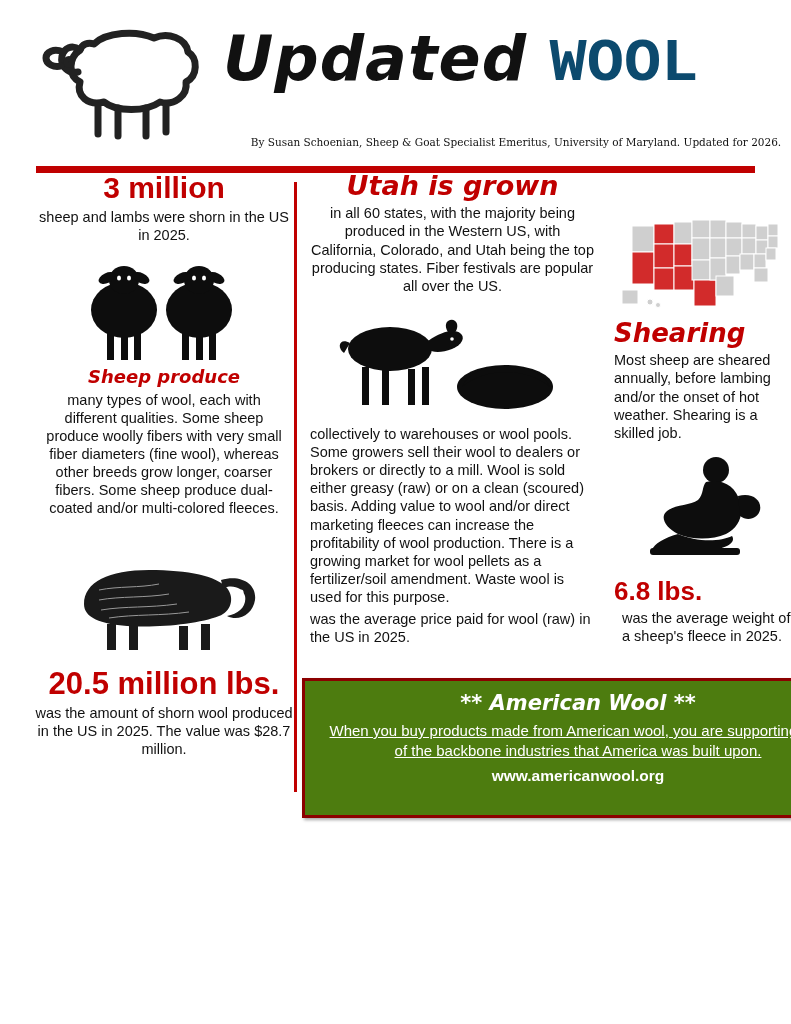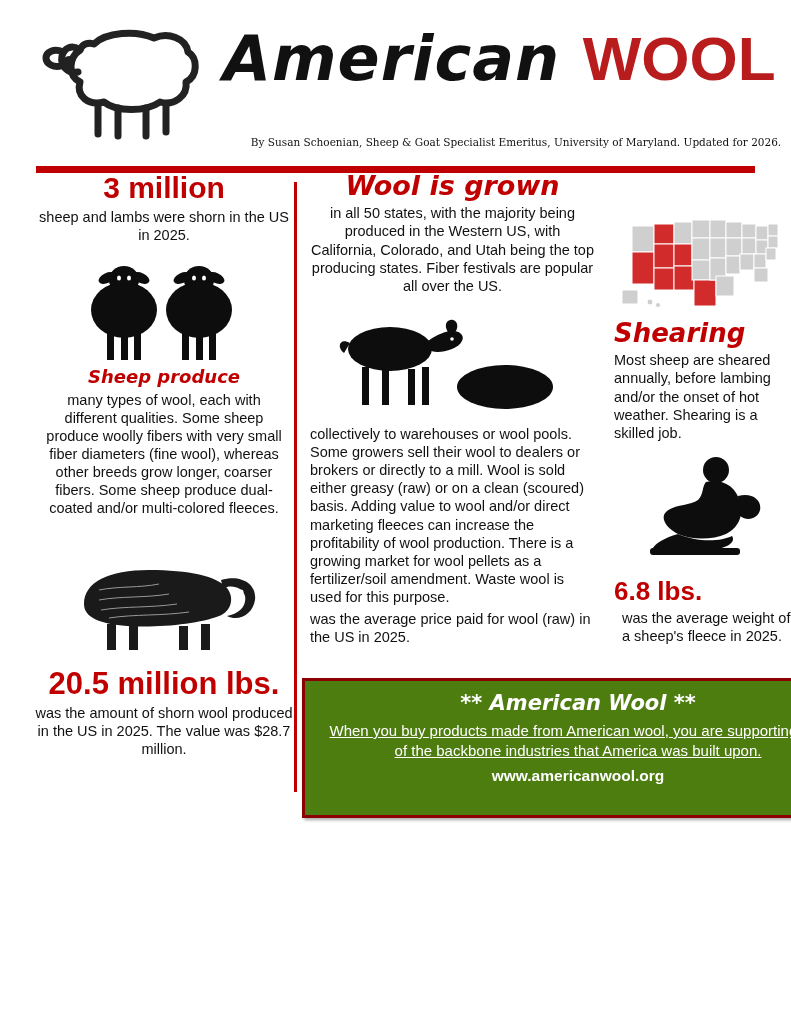--- a/index.html
+++ b/index.html
@@ -46,23 +46,23 @@
     white-space: nowrap;
   }
   .title .amer {
     font-family: "DejaVu Sans", sans-serif;
     font-style: italic;
     font-weight: 700;
     color: #111111;
   }
   .title .wool {
     font-weight: 700;
-    color: #b91c1c;
+    color: #0c4a6e;
     font-style: normal;
-    font-family: Liberation Sans, sans-serif;
+    font-family: Liberation Mono, monospace;
     letter-spacing: 0px;
   }
   .byline {
     position: absolute;
     left: 218px;
     top: 122px;
     width: 560px;
     text-align: center;
     font-size: 10.5px;
     font-family: "DejaVu Serif", serif;
@@ -196,21 +196,21 @@
         <circle cx="33" cy="40" r="2.5" fill="#222222"></circle>
         <path d="M27 30 C18 26, 10 30, 10 36 C10 42, 18 46, 25 44"></path>
         <line x1="62" y1="84" x2="62" y2="112"></line>
         <line x1="82" y1="86" x2="82" y2="114"></line>
         <line x1="110" y1="86" x2="110" y2="114"></line>
         <line x1="130" y1="82" x2="130" y2="110"></line>
       </g>
     </svg>
 
     <div class="title">
-      <span class="amer">American </span><span class="wool">WOOL</span>
+      <span class="amer">Updated </span><span class="wool">WOOL</span>
     </div>
 
     <div class="byline">By Susan Schoenian, Sheep &amp; Goat Specialist Emeritus, University of Maryland. Updated for 2026.</div>
     <div class="rule"></div>
   </div>
 
   <div class="content">
 
     <div class="vdiv"></div>
 
@@ -266,22 +266,22 @@
           <path d="M60 74 C86 70, 112 72, 140 68"></path>
         </g>
       </svg>
 
       <div class="stat-head l-205">20.5 million lbs.</div>
       <p class="body l-205-p">was the amount of shorn wool produced in the US in 2025. The value was $28.7 million.</p>
     </div>
 
     <div class="col-mid">
 
-      <h2 class="red m-grown">Wool is grown</h2>
-      <p class="body m-grown-p">in all 50 states, with the majority being produced in the Western US, with California, Colorado, and Utah being the top producing states. Fiber festivals are popular all over  the US.</p>
+      <h2 class="red m-grown">Utah is grown</h2>
+      <p class="body m-grown-p">in all 60 states, with the majority being produced in the Western US, with California, Colorado, and Utah being the top producing states. Fiber festivals are popular all over  the US.</p>
 
       <div class="lamb-wrap">
         <svg width="250" height="118" viewBox="0 0 250 118">
           <g fill="#0d0d0d">
             <ellipse cx="80" cy="48" rx="42" ry="22"></ellipse>
             <path d="M118 40 C132 30, 144 28, 150 32 C156 36, 152 44, 142 48 C132 52, 122 52, 118 48 Z"></path>
             <path d="M146 30 C150 22, 144 16, 138 20 C134 23, 136 30, 140 33 Z"></path>
             <rect x="52" y="66" width="7" height="38"></rect>
             <rect x="72" y="68" width="7" height="36"></rect>
             <rect x="98" y="68" width="7" height="36"></rect>

